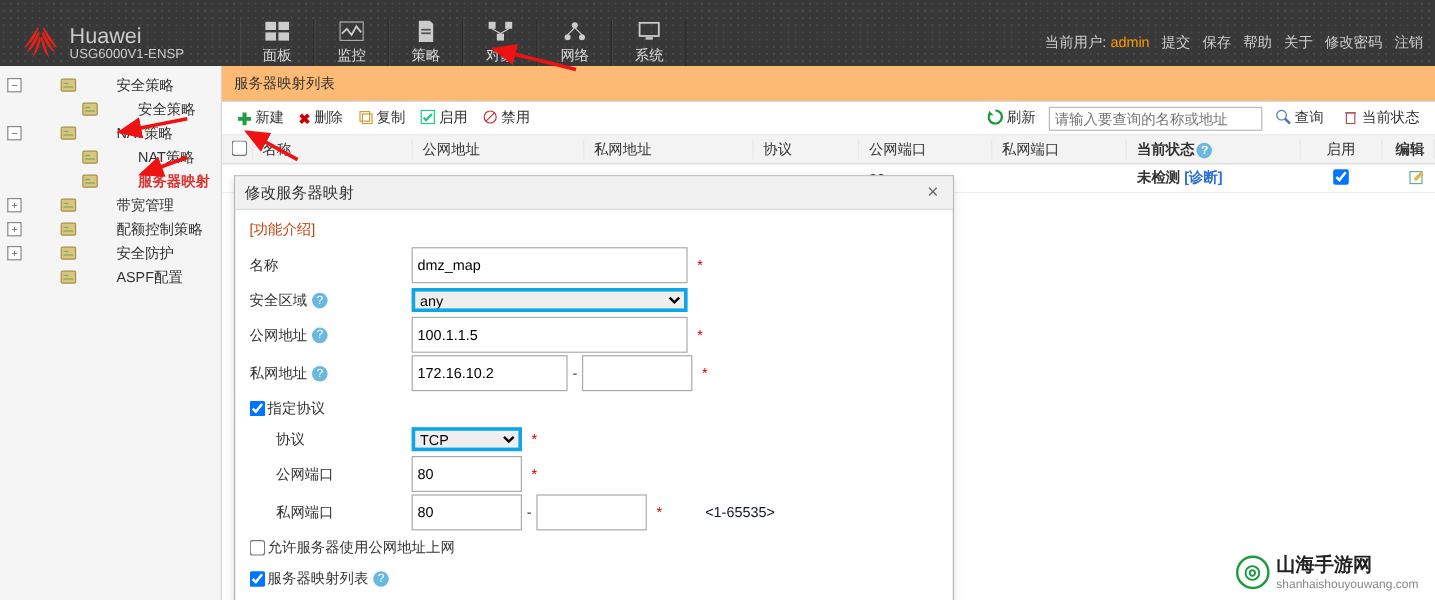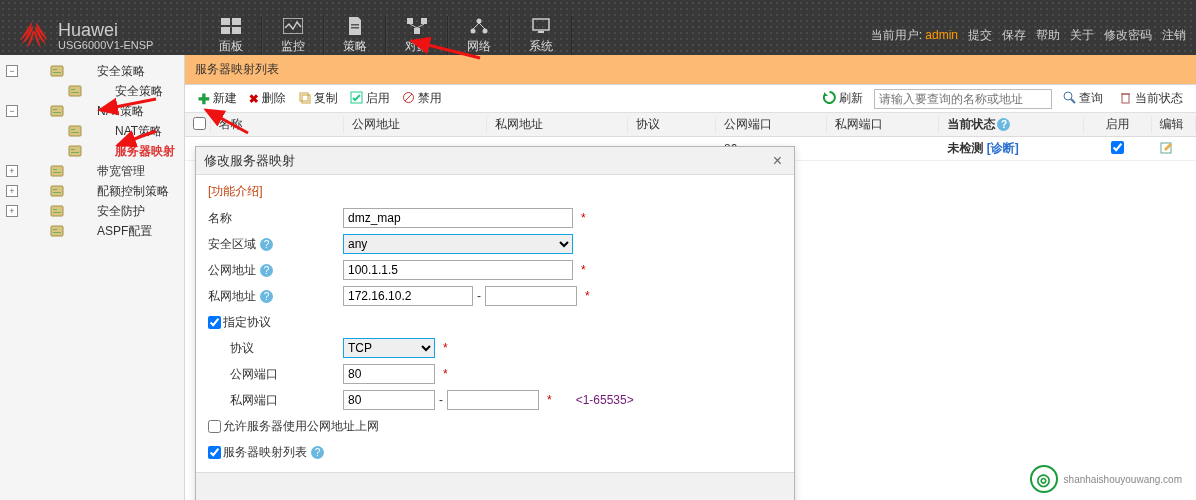--- a/index.html
+++ b/index.html
@@ -53,32 +53,32 @@
 
 .c-chk{width:26px;}
 .c-name{width:140px;}
 .c-pub{width:150px;}
 .c-priv{width:148px;}
 .c-proto{width:92px;}
 .c-pport{width:116px;}
 .c-pport2{width:118px;}
 .c-stat{width:152px;font-weight:bold;}
 .c-en{width:70px; text-align:center;}
-.c-ed{width:46px; text-align:left;}
+.c-ed{width:46px; text-align:right;font-weight:bold;}
 
 
 .dialog { position: absolute; left: 195px; top: 146px; width: 600px; background: #fff; border: 1px solid #b5b5b5; box-shadow: 0 2px 8px rgba(0,0,0,.15); }
 .dialog-title { background: #f1f1f1; height: 28px; display: flex; align-items: center; padding: 0 8px; border-bottom: 1px solid #dcdcdc; font-size: 13px; color: #333; }
 .dialog-close { margin-left: auto; cursor: pointer; color: #666; font-size: 16px; padding: 0 4px; }
 .dialog-body { padding: 8px 12px 6px 12px; }
 .func-link { color: #c2410c; cursor: pointer; display:inline-block; margin-bottom:6px;}
 .form-row { display: flex; align-items: center; min-height: 24px; margin-bottom: 2px; }
 .form-label { width: 135px; color: #333; display:flex; align-items:center; gap:2px;}
-.form-ctrl input[type=text] { height: 20px; border: 1px solid #aaa; padding: 0 4px; font-size: 12px; }
-.form-ctrl select { height: 20px; border: 1px solid #0ea5e9; font-size: 12px; }
+.form-ctrl input[type=text] { height: 30px; border: 1px solid #aaa; padding: 0 4px; font-size: 12px; }
+.form-ctrl select { height: 20px; border: 3px solid #0ea5e9; font-size: 12px; }
 .form-ctrl { display:flex; align-items:center; gap:4px;}
 .w230 { width: 230px; }
 .w92 { width: 92px; }
 .w130 { width: 130px; }
 .tip { color: #333; margin-top: 6px; }
 .dialog-foot { background: #f1f1f1; height: 36px; border-top: 1px solid #dcdcdc; display: flex; align-items: center; justify-content: flex-end; gap: 12px; padding: 0 14px; }
 
 
 .arrow { position: absolute; pointer-events: none; }
 
@@ -441,21 +441,21 @@
           <span class="req">*</span>
         </div>
       </div>
     <div class="form-row" style="padding-left:22px">
         <div class="form-label" style="width:113px">私网端口</div>
         <div class="form-ctrl">
           <input type="text" class="w92" value="80" style="">
           <span>-</span>
           <input type="text" class="w92" style="">
           <span class="req">*</span>
-          <span style="margin-left:20px;color:#701a75">&lt;1-65535&gt;</span>
+          <span style="margin-left:32px;color:#0f172a">&lt;1-65535&gt;</span>
         </div>
       </div>
     <div class="form-row">
         <div class="form-label" style="width:auto">
           <input type="checkbox" style=""> 
           <span>允许服务器使用公网地址上网</span>
         </div>
       </div>
     <div class="form-row">
         <div class="form-label" style="width:auto">
@@ -479,15 +479,16 @@
     </defs>
   <line x1="480" y1="58" x2="412" y2="41" stroke="#ef1212" stroke-width="3" marker-end="url(#ah)"></line>
   <line x1="156" y1="99" x2="100" y2="110" stroke="#ef1212" stroke-width="3" marker-end="url(#ah)"></line>
   <line x1="156" y1="131" x2="118" y2="145" stroke="#ef1212" stroke-width="3" marker-end="url(#ah)"></line>
   <line x1="248" y1="133" x2="206" y2="110" stroke="#ef1212" stroke-width="3" marker-end="url(#ah)"></line>
 </svg>
 
 <div class="watermark">
   <div class="wm-ic">◎</div>
   <div>
+      <div class="wm-t1">山海手游网</div>
       <div class="wm-t2">shanhaishouyouwang.com</div>
     </div>
 </div>
 
 </body></html>

